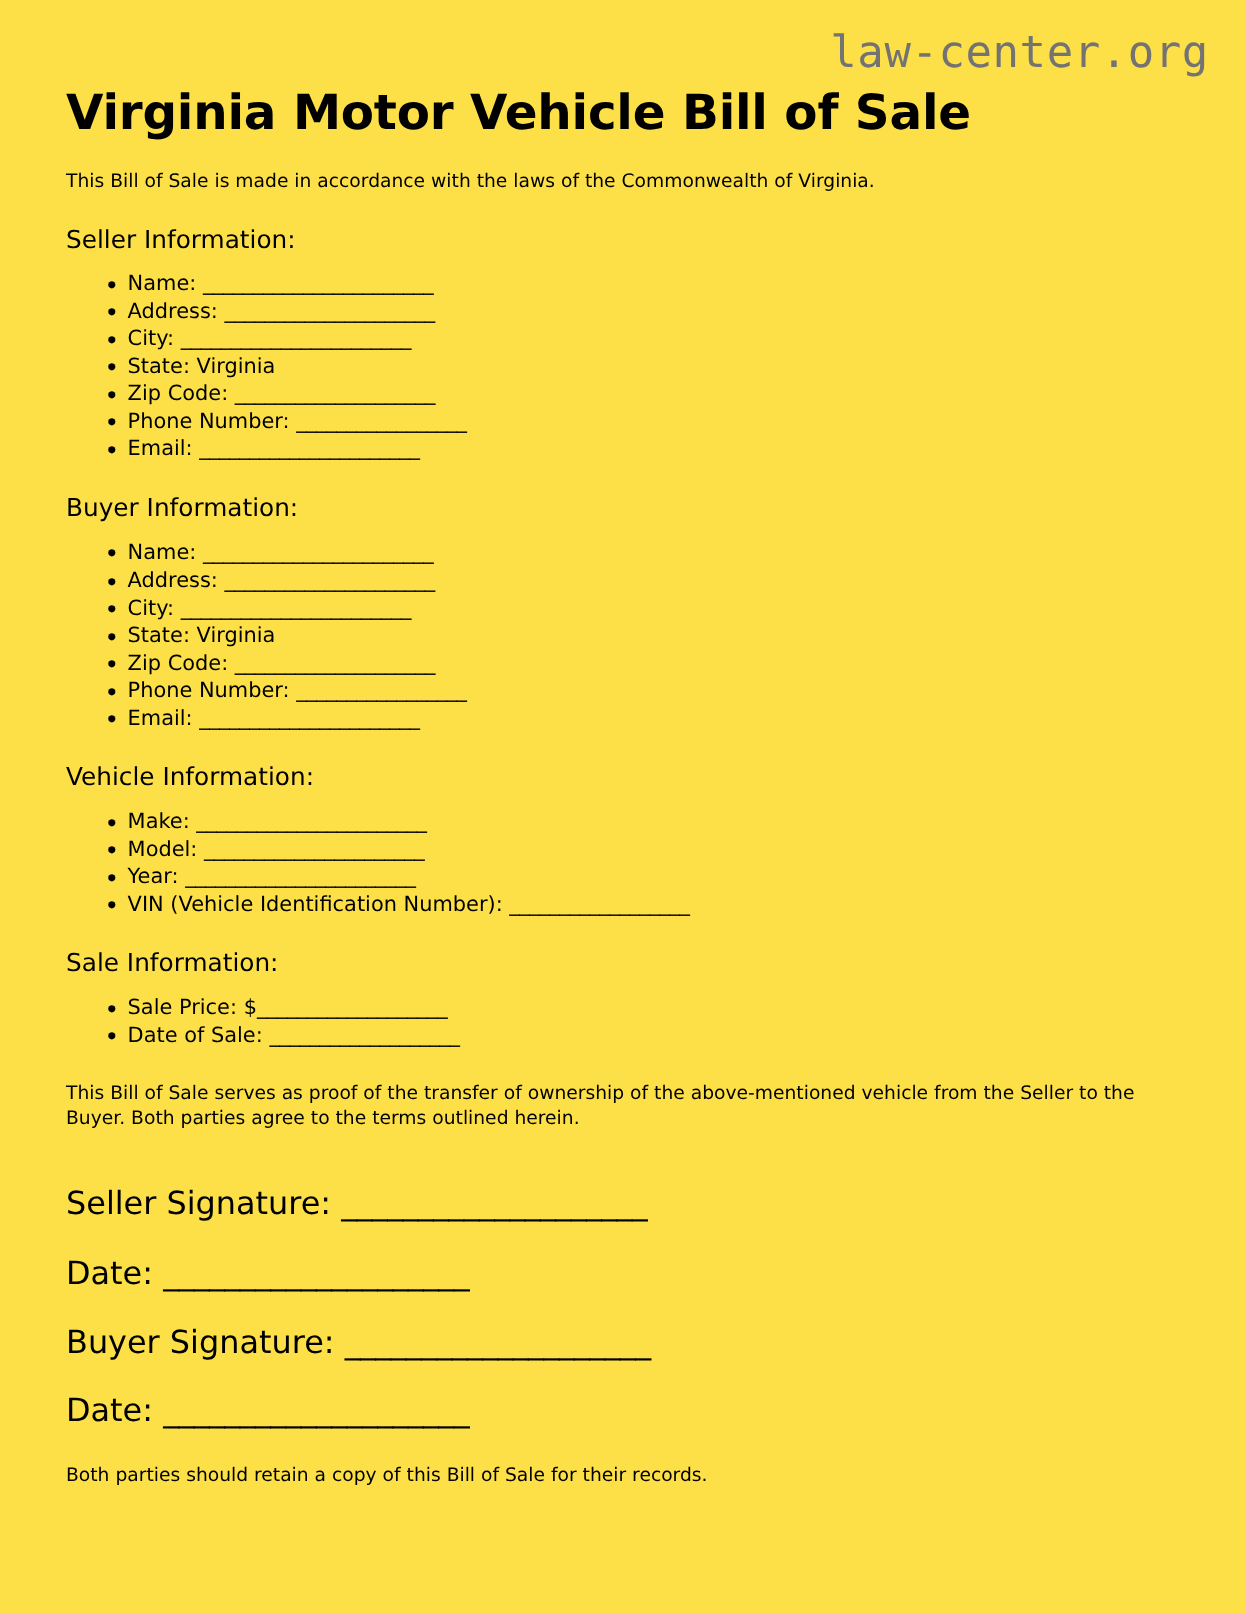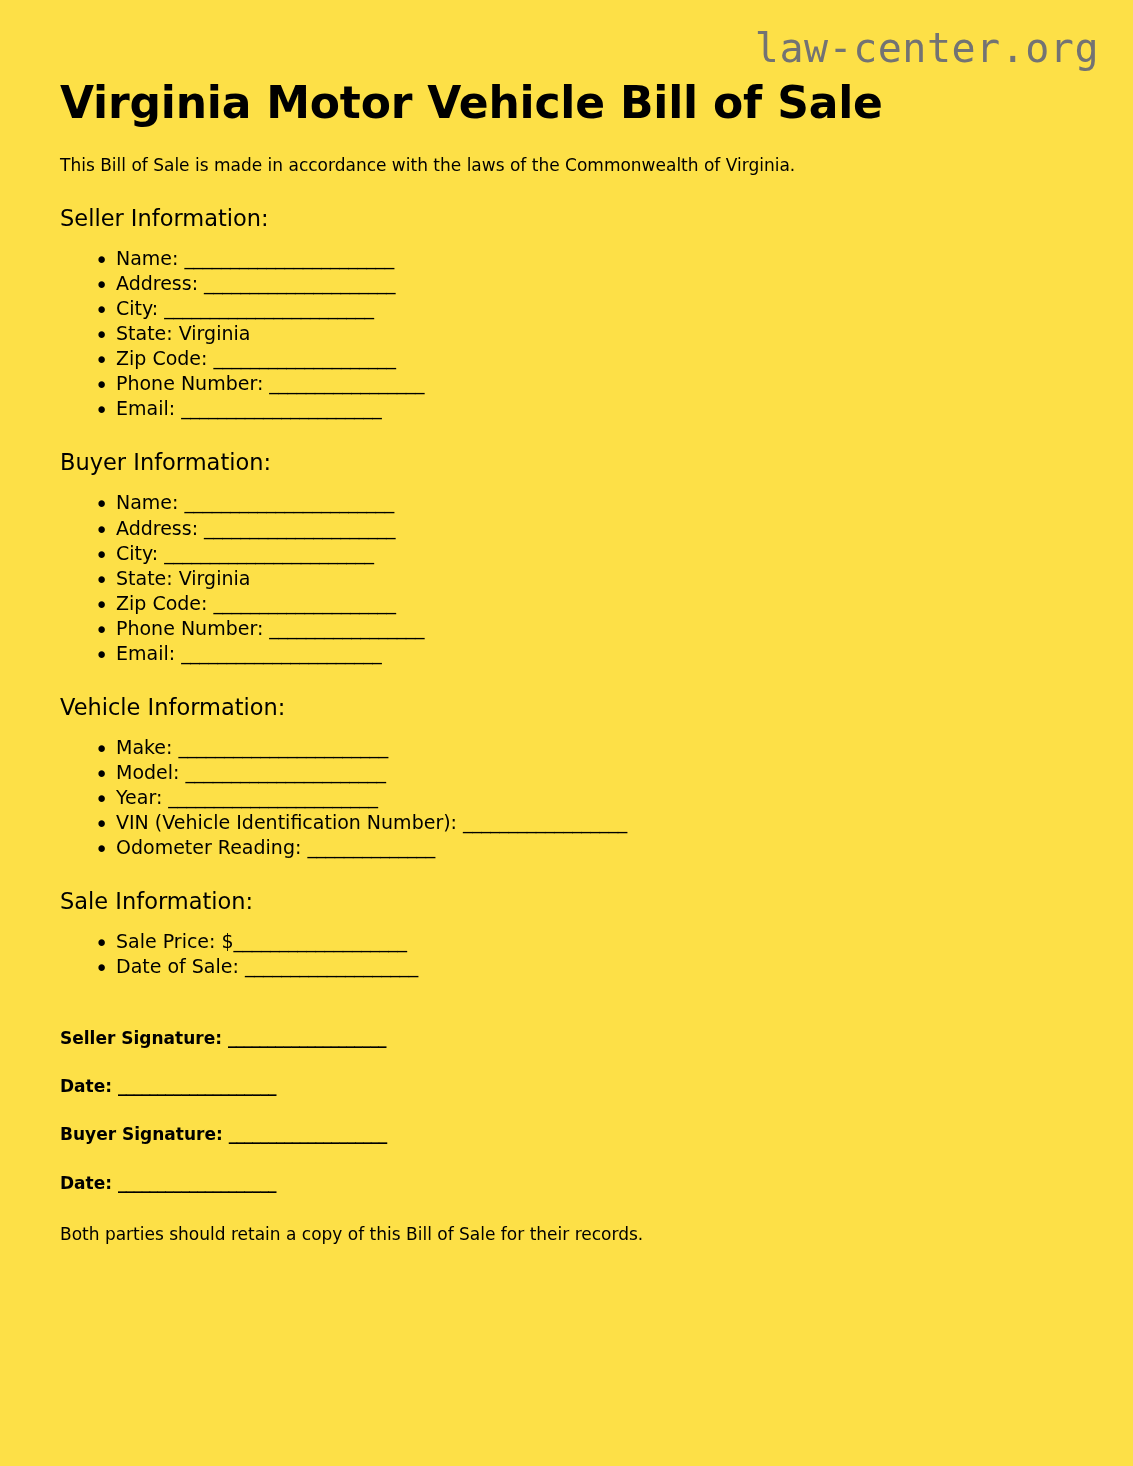--- a/index.html
+++ b/index.html
@@ -90,22 +90,22 @@
     font-size: 22.5px;
     line-height: 1.32;
   }
   .blank {
     letter-spacing: -0.4px;
   }
   .sig-block {
     padding-top: 20px;
   }
   .sig-line {
-    font-size: 17px;
-    font-weight: bold;
+    font-size: 29px;
+    font-weight: normal;
     line-height: 1.2;
     padding-top: 28px;
     color: #000;
     white-space: nowrap;
   }
   .sig-line .blank {
     letter-spacing: -0.6px;
   }
 </style>
 </head>
@@ -142,29 +142,29 @@
       <li><span>Phone Number: </span><span class="blank">_________________</span></li>
       <li><span>Email: </span><span class="blank">______________________</span></li>
     </ul>
 
     <h2 class="section-heading">Vehicle Information:</h2>
     <ul class="field-list">
       <li><span>Make: </span><span class="blank">_______________________</span></li>
       <li><span>Model: </span><span class="blank">______________________</span></li>
       <li><span>Year: </span><span class="blank">_______________________</span></li>
       <li><span>VIN (Vehicle Identification Number): </span><span class="blank">__________________</span></li>
-      <li><span>Odometer Reading: </span><span class="blank">______________</span></li>
     </ul>
 
     <h2 class="section-heading">Sale Information:</h2>
     <ul class="field-list">
       <li><span>Sale Price: $</span><span class="blank">___________________</span></li>
       <li><span>Date of Sale: </span><span class="blank">___________________</span></li>
     </ul>
 
+    <p class="para closing">This Bill of Sale serves as proof of the transfer of ownership of the above-mentioned vehicle from the Seller to the Buyer. Both parties agree to the terms outlined herein.</p>
 
     <div class="sig-block">
       <div class="sig-line"><span>Seller Signature: </span><span class="blank">____________________</span></div>
       <div class="sig-line"><span>Date: </span><span class="blank">____________________</span></div>
       <div class="sig-line"><span>Buyer Signature: </span><span class="blank">____________________</span></div>
       <div class="sig-line"><span>Date: </span><span class="blank">____________________</span></div>
     </div>
 
     <p class="para footer-note">Both parties should retain a copy of this Bill of Sale for their records.</p>
 

